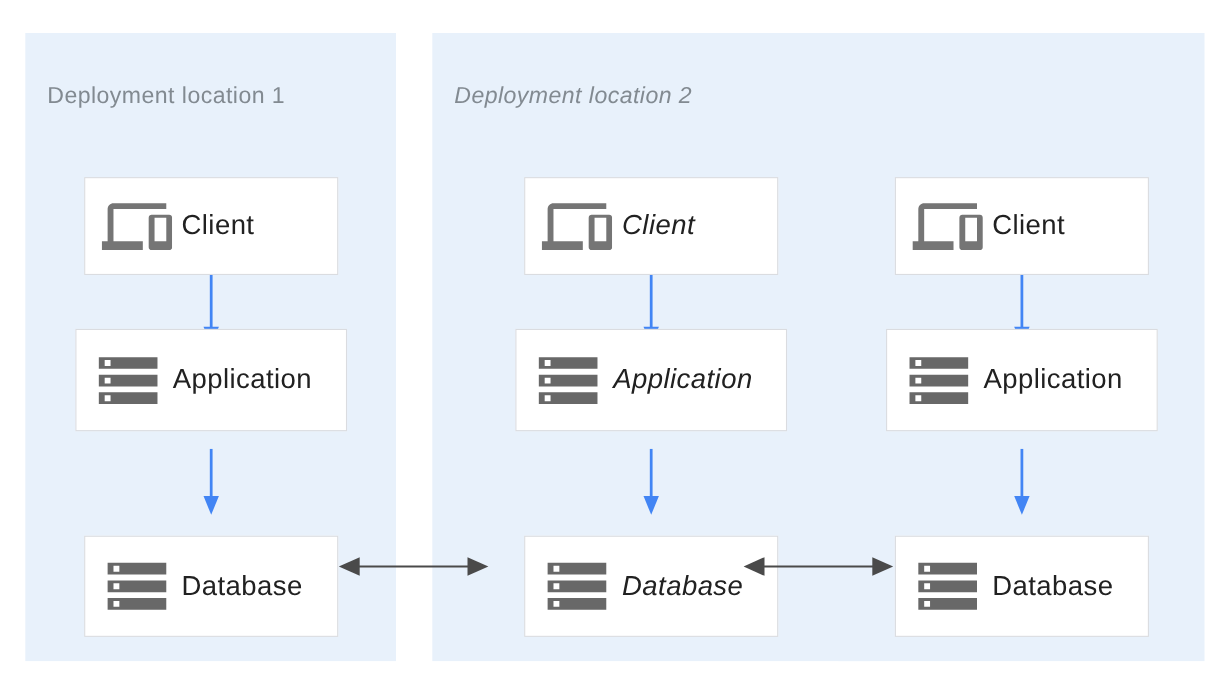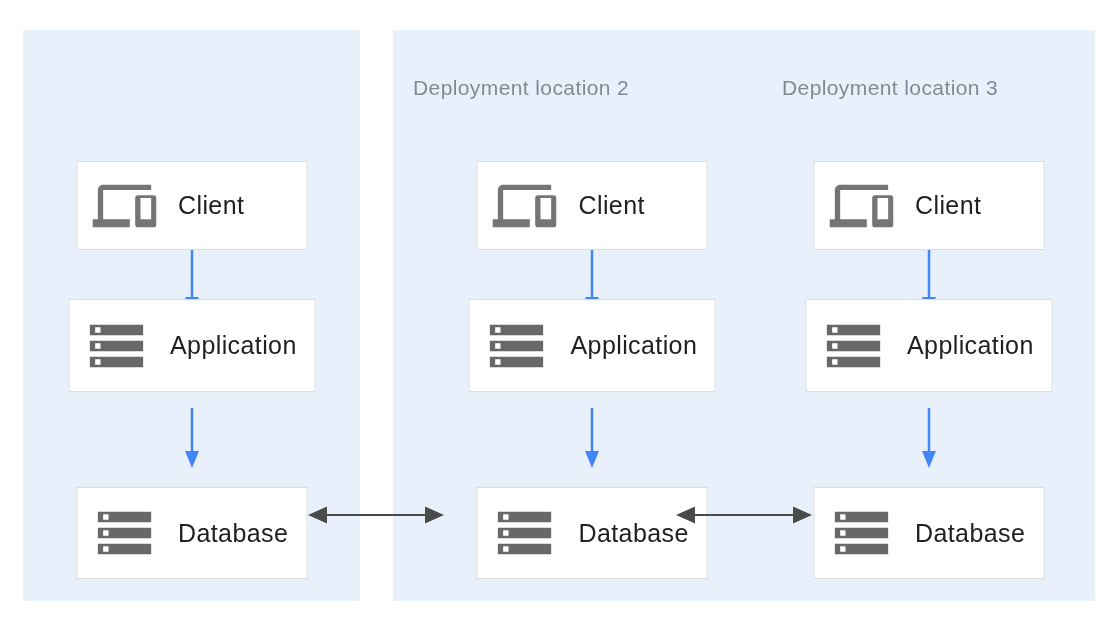--- a/index.html
+++ b/index.html
@@ -26,21 +26,21 @@
     overflow: hidden;
   }
 
   .panel {
     position: absolute;
     top: 30px;
     height: 571px;
     background: var(--panel-bg);
   }
   .panel-1 { left: 23px;  width: 337px; }
-  .panel-2 { left: 393px; width: 398px; }
+  .panel-2 { left: 393px; width: 398px; font-style: italic; }
   .panel-3 { left: 762px; width: 333px; }
 
   .panel-title {
     position: absolute;
     top: 46px;
     left: 20px;
     font-size: 21px;
     letter-spacing: 0.4px;
     color: var(--title-text);
     white-space: nowrap;
@@ -48,21 +48,21 @@
 
   .node {
     position: absolute;
     left: 50%;
     transform: translateX(-50%);
     background: var(--node-bg);
     border: 1px solid var(--node-border);
     display: flex;
     align-items: center;
     padding-left: 15px;
-    gap: 22px;
+    gap: 9px;
   }
   .node-client      { top: 131px; width: 231px; height: 89px; }
   .node-application { top: 269px; width: 247px; height: 93px; }
   .node-database    { top: 457px; width: 231px; height: 92px; }
 
   .node-icon { flex: 0 0 auto; width: 64px; height: 64px; display: block; }
   .icon-devices { color: var(--devices-icon-gray); }
   .icon-storage { color: var(--storage-icon-gray); }
 
   .node-label {
@@ -91,20 +91,21 @@
   .sync-arrow-1 { left: 307px; }
   .sync-arrow-2 { left: 675px; }
   .sync-arrow svg { display: block; width: 100%; height: 100%; }
 </style>
 </head>
 <body>
 
 <div class="canvas">
 
   <div class="panel panel-1">
+    <div class="panel-title">Deployment location 1</div>
 
     <div class="node node-client">
       <svg class="node-icon icon-devices" viewBox="0 0 24 24" fill="currentColor" aria-hidden="true">
         <path d="M4 6h18V4H4c-1.1 0-2 .9-2 2v11H0v3h14v-3H4V6zm19 2h-6c-.55 0-1 .45-1 1v10c0 .55.45 1 1 1h6c.55 0 1-.45 1-1V9c0-.55-.45-1-1-1zm-1 9h-4v-8h4v8z"></path>
       </svg>
       <span class="node-label">Client</span>
     </div>
 
     <div class="flow-arrow flow-arrow-1">
       <svg viewBox="0 0 18 65">
@@ -168,21 +169,20 @@
 
     <div class="node node-database">
       <svg class="node-icon icon-storage" viewBox="0 0 24 24" fill="currentColor" aria-hidden="true">
         <path d="M2 20h20v-4H2v4zm2-3h2v2H4v-2zM2 4v4h20V4H2zm4 3H4V5h2v2zm-4 7h20v-4H2v4zm2-3h2v2H4v-2z"></path>
       </svg>
       <span class="node-label">Database</span>
     </div>
   </div>
 
   <div class="panel panel-3">
-    <div class="panel-title">Deployment location 3</div>
 
     <div class="node node-client">
       <svg class="node-icon icon-devices" viewBox="0 0 24 24" fill="currentColor" aria-hidden="true">
         <path d="M4 6h18V4H4c-1.1 0-2 .9-2 2v11H0v3h14v-3H4V6zm19 2h-6c-.55 0-1 .45-1 1v10c0 .55.45 1 1 1h6c.55 0 1-.45 1-1V9c0-.55-.45-1-1-1zm-1 9h-4v-8h4v8z"></path>
       </svg>
       <span class="node-label">Client</span>
     </div>
 
     <div class="flow-arrow flow-arrow-1">
       <svg viewBox="0 0 18 65">

